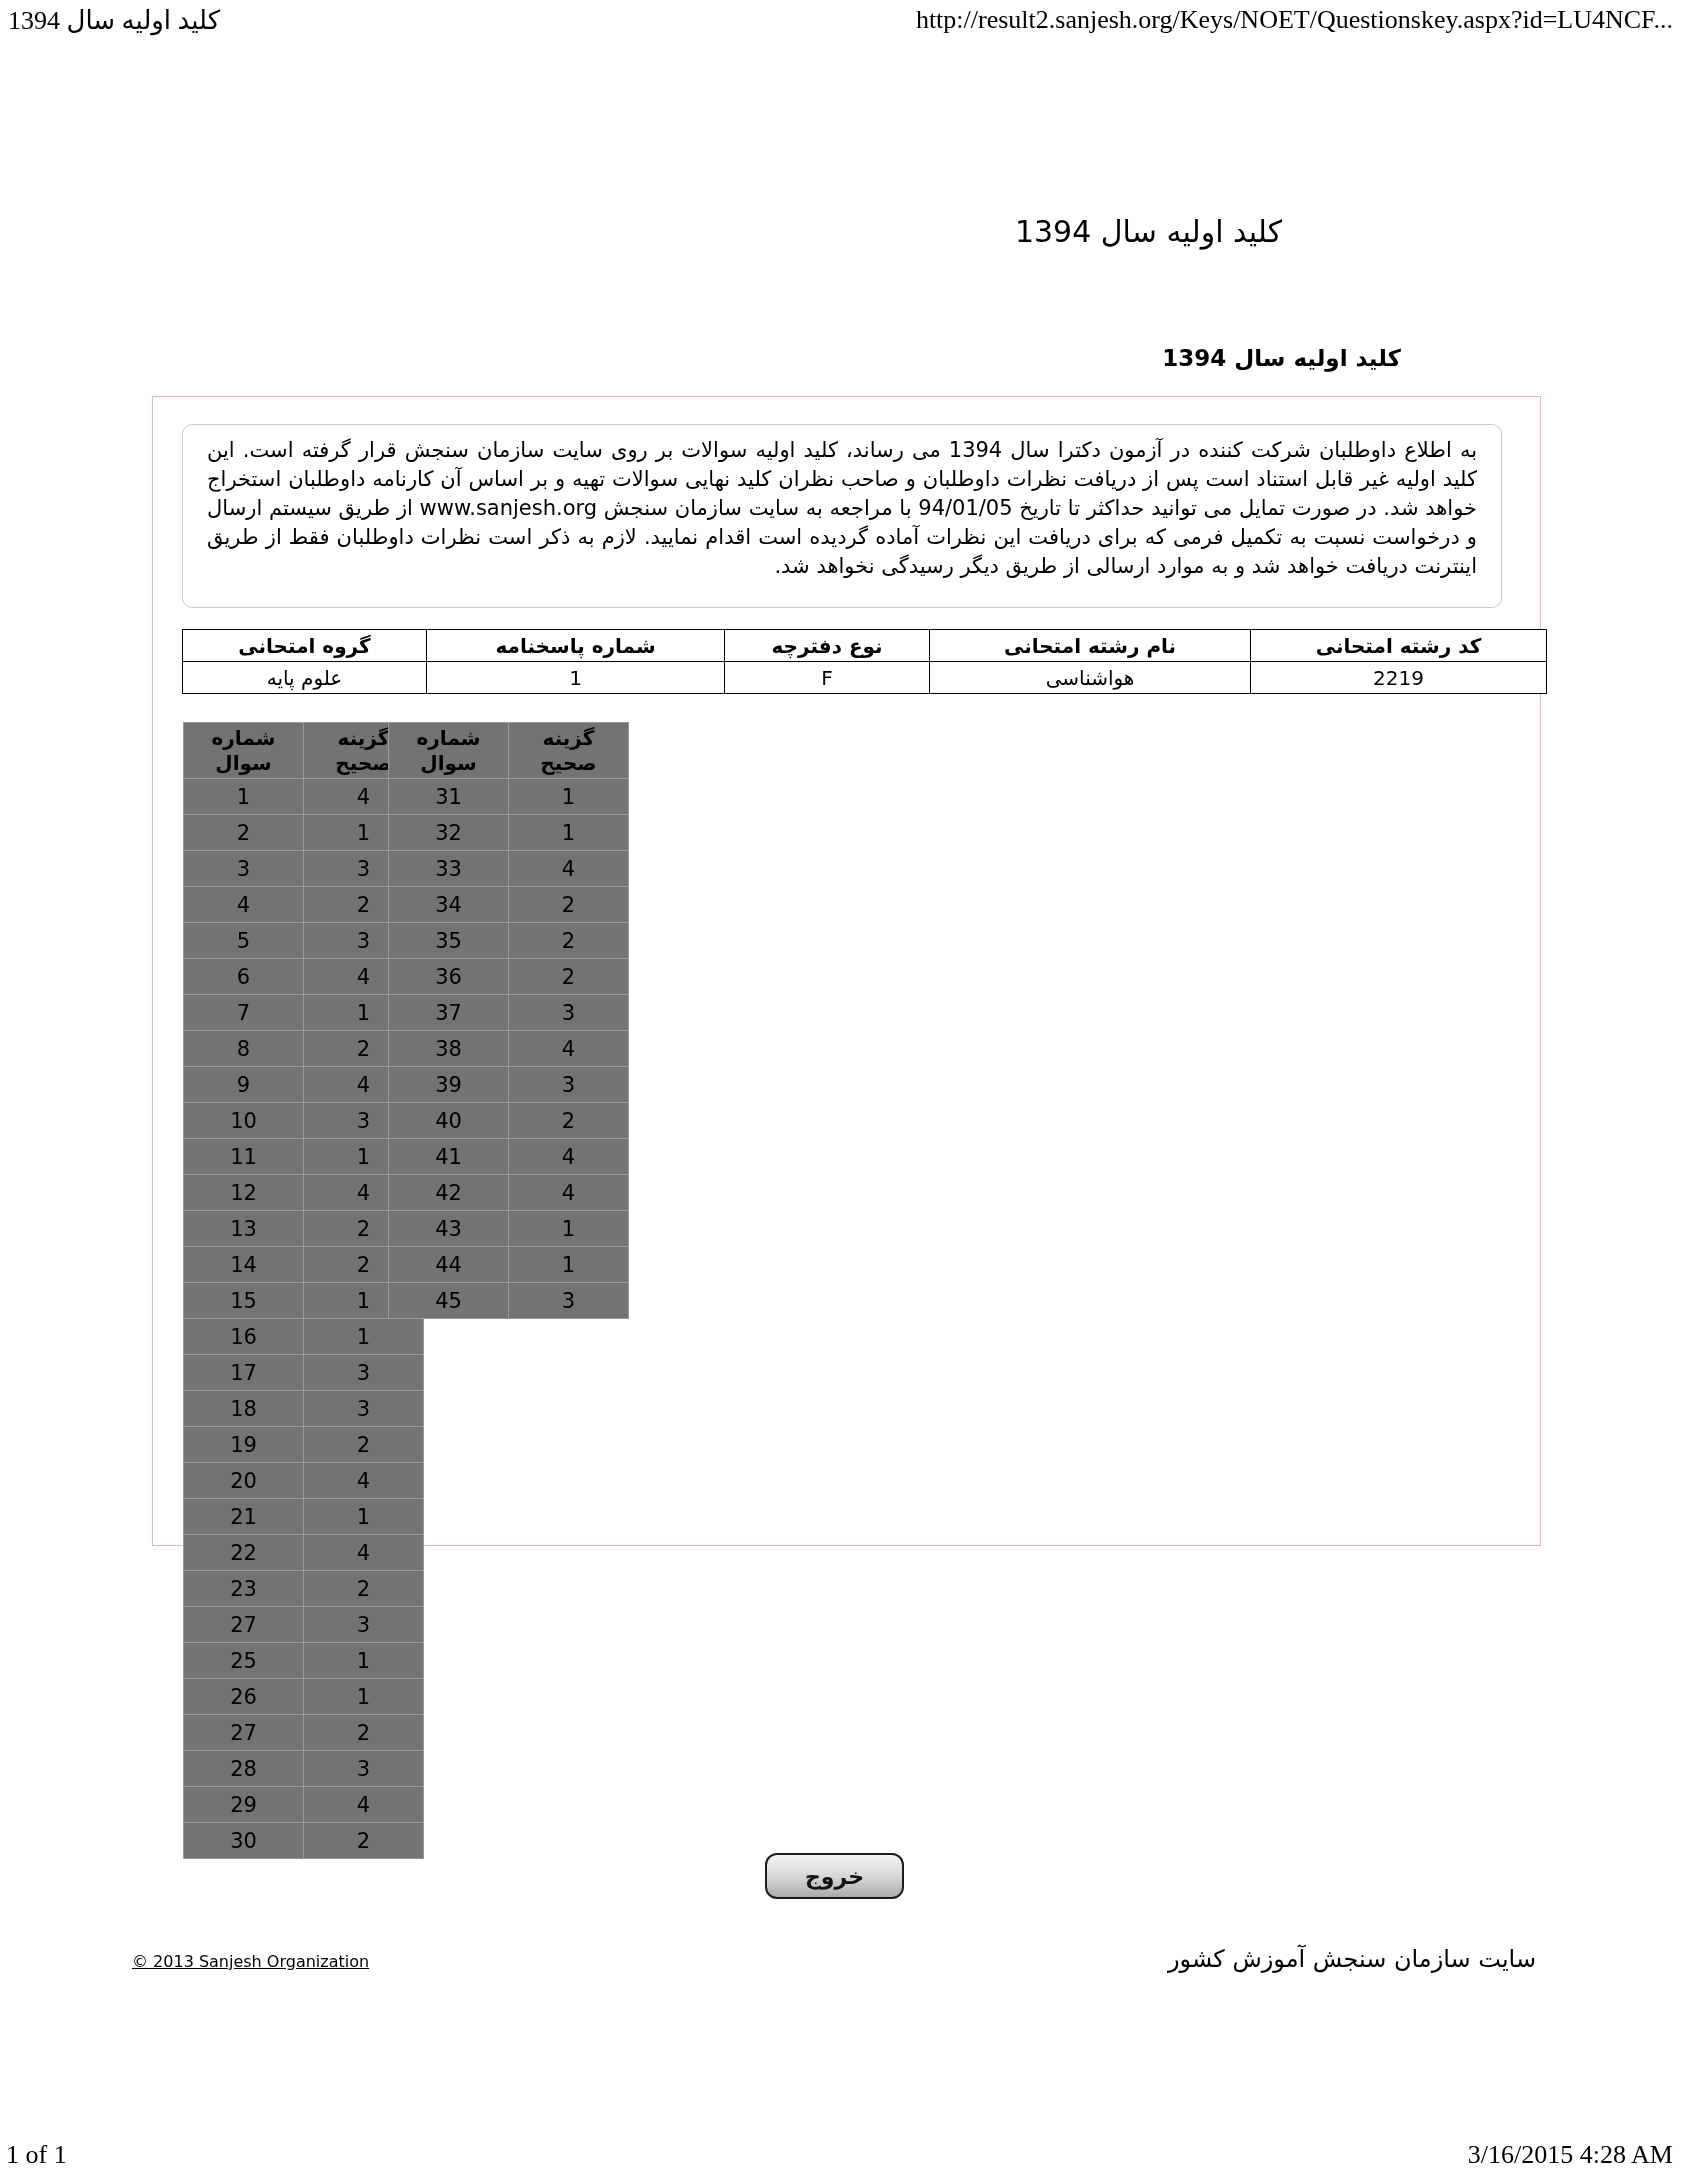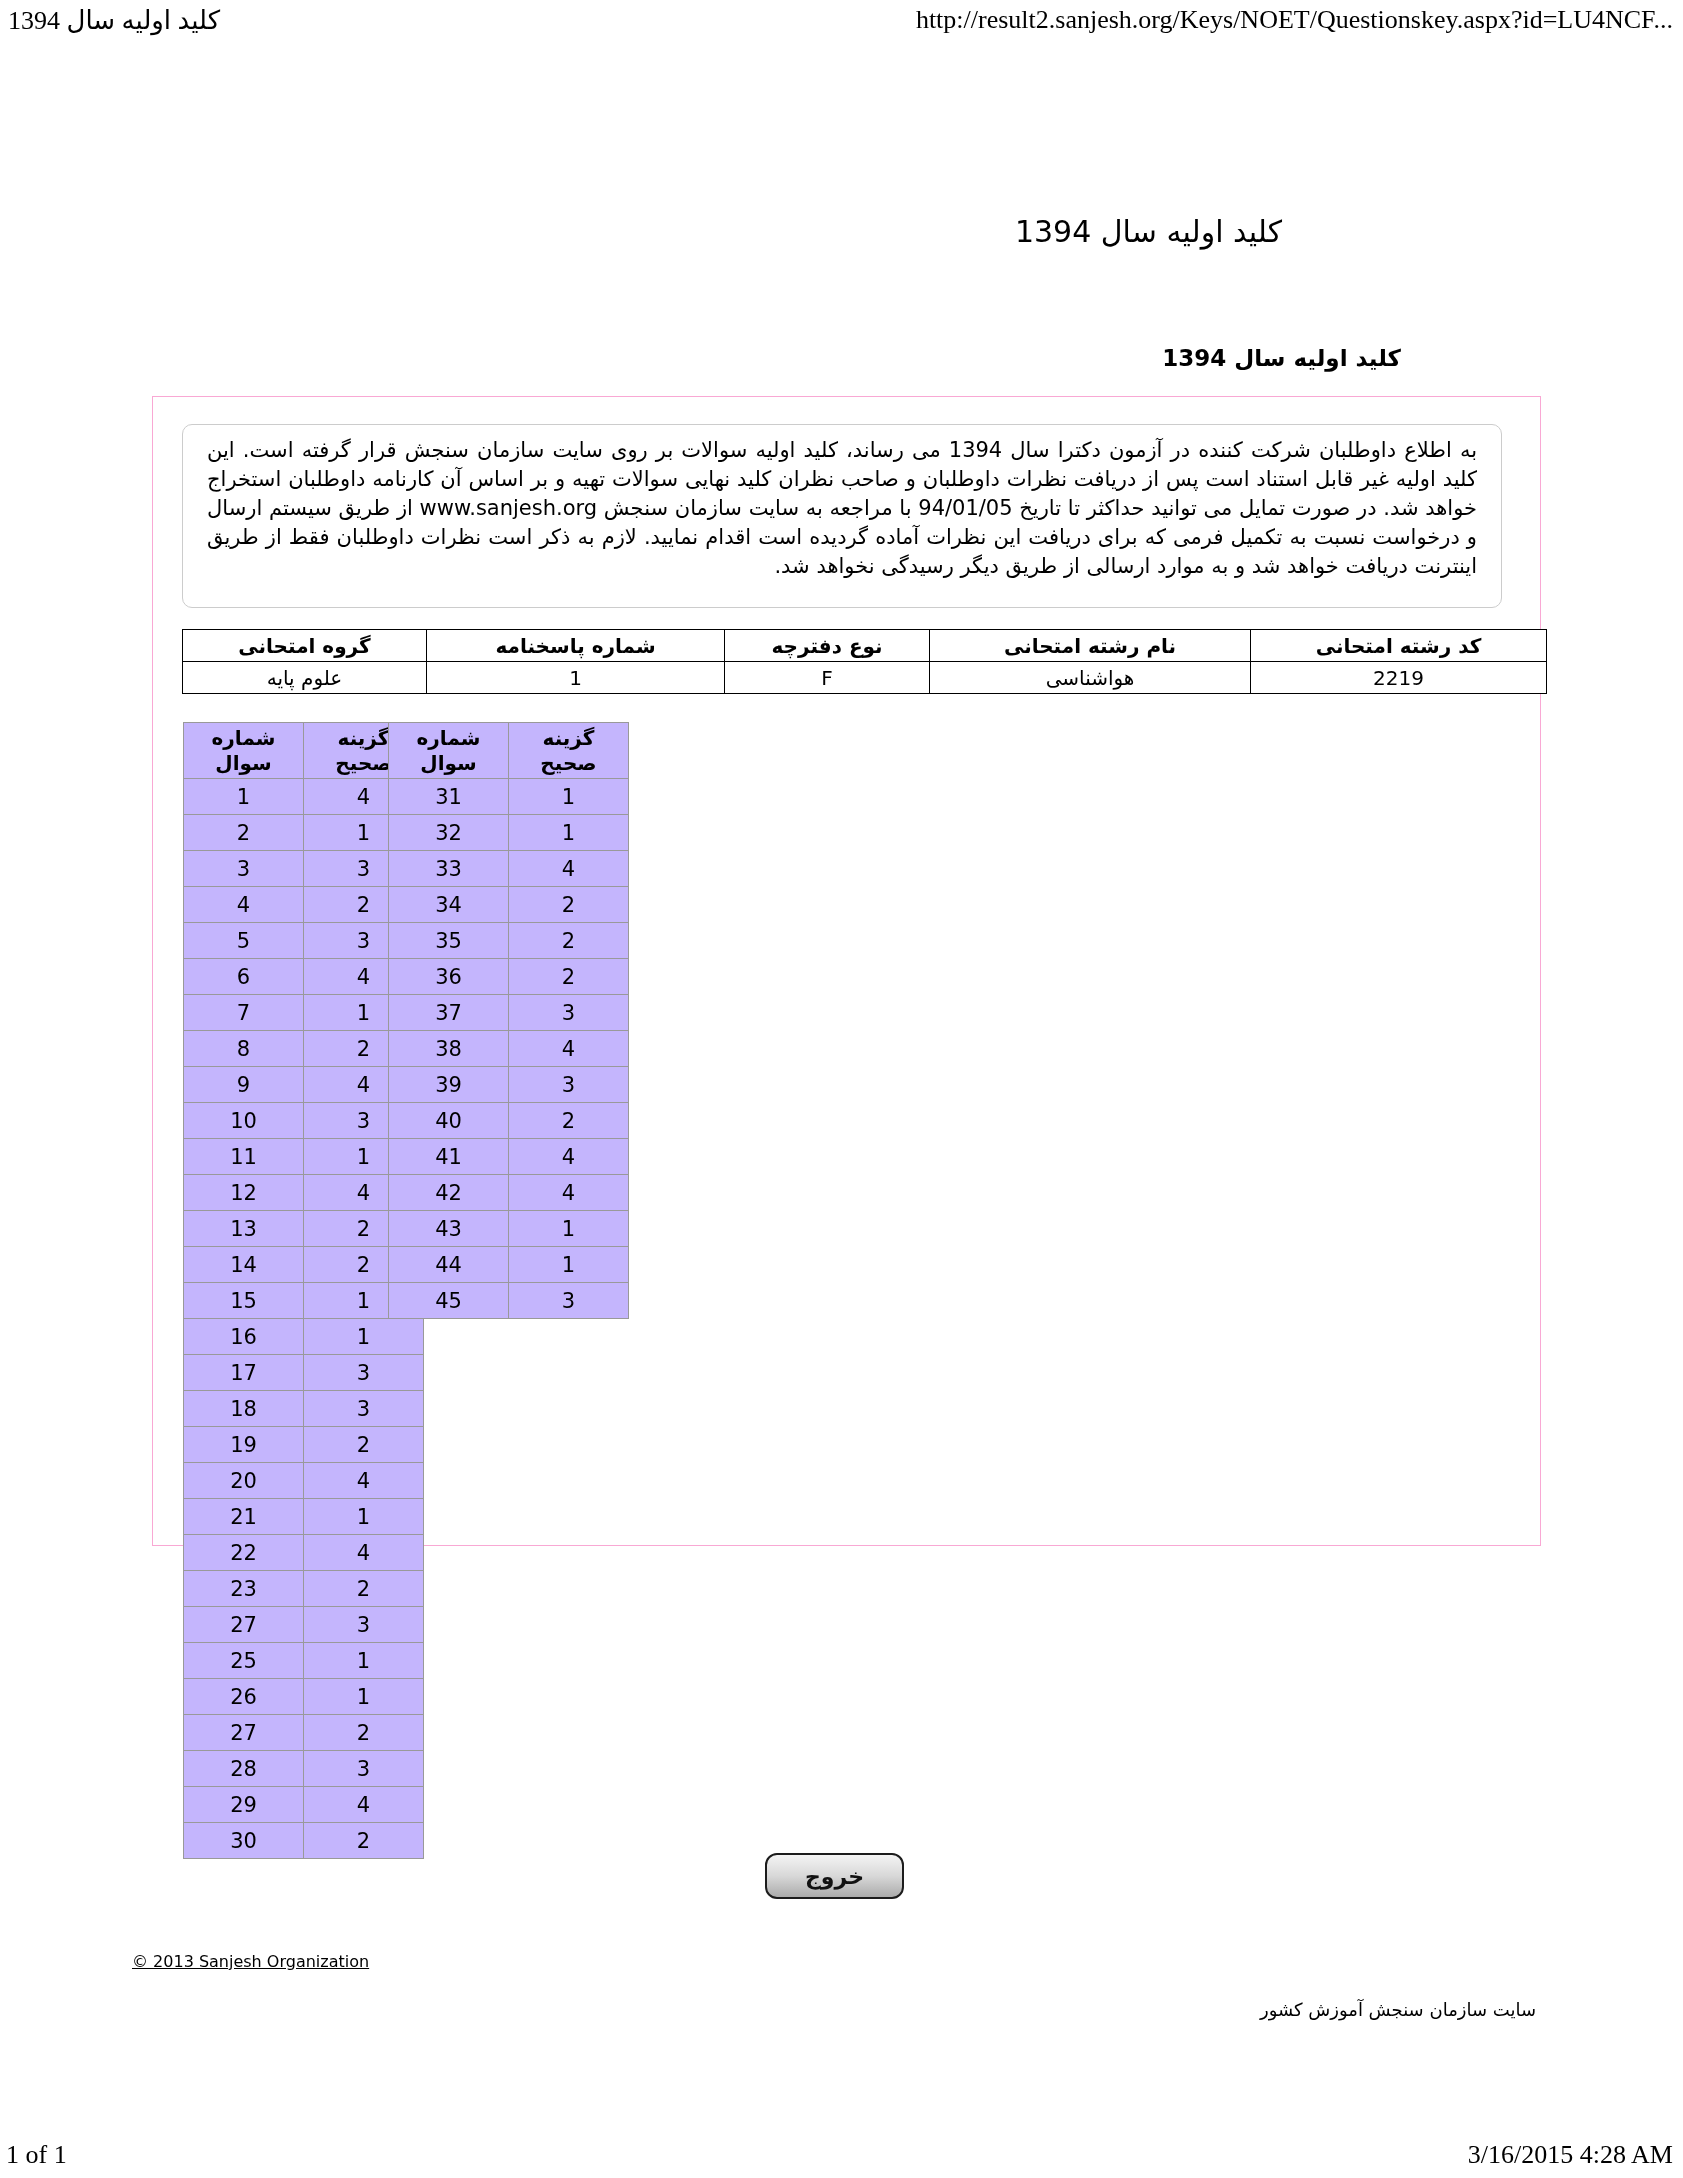--- a/index.html
+++ b/index.html
@@ -102,21 +102,21 @@
   .exam-table th:nth-child(3), .exam-table td:nth-child(3) { width: 196px; }
   .exam-table th:nth-child(4), .exam-table td:nth-child(4) { width: 312px; }
   .exam-table th:nth-child(5), .exam-table td:nth-child(5) { width: 287px; }
 
   
   .answer-table {
     position: absolute;
     border-collapse: collapse;
     table-layout: fixed;
     width: 199px;
-    background: #c4b5fd;
+    background: #737373;
   }
   .answer-table-1 { top: 325px; left: 30px; }
   .answer-table-2 { top: 325px; left: 235px; }
   .answer-table th, .answer-table td {
     border: 1px solid #999999;
     text-align: center;
     vertical-align: middle;
     width: 99px;
     overflow: hidden;
   }
@@ -154,24 +154,24 @@
   
   .footer-copyright {
     position: absolute;
     top: 1952px;
     left: 132px;
     font-size: 16px;
     text-decoration: underline;
   }
   .footer-site {
     position: absolute;
-    top: 1999px;
+    top: 1945px;
     right: 147px;
     direction: rtl;
-    font-size: 18px;
+    font-size: 24px;
     margin-left: 31px;
   }
 </style>
 </head>
 <body>
 
 <div class="print-chrome ph-left">کلید اولیه سال 1394</div>
 <div class="print-chrome ph-right">http://result2.sanjesh.org/Keys/NOET/Questionskey.aspx?id=LU4NCF...</div>
 
 <div class="page-title">کلید اولیه سال 1394</div>

